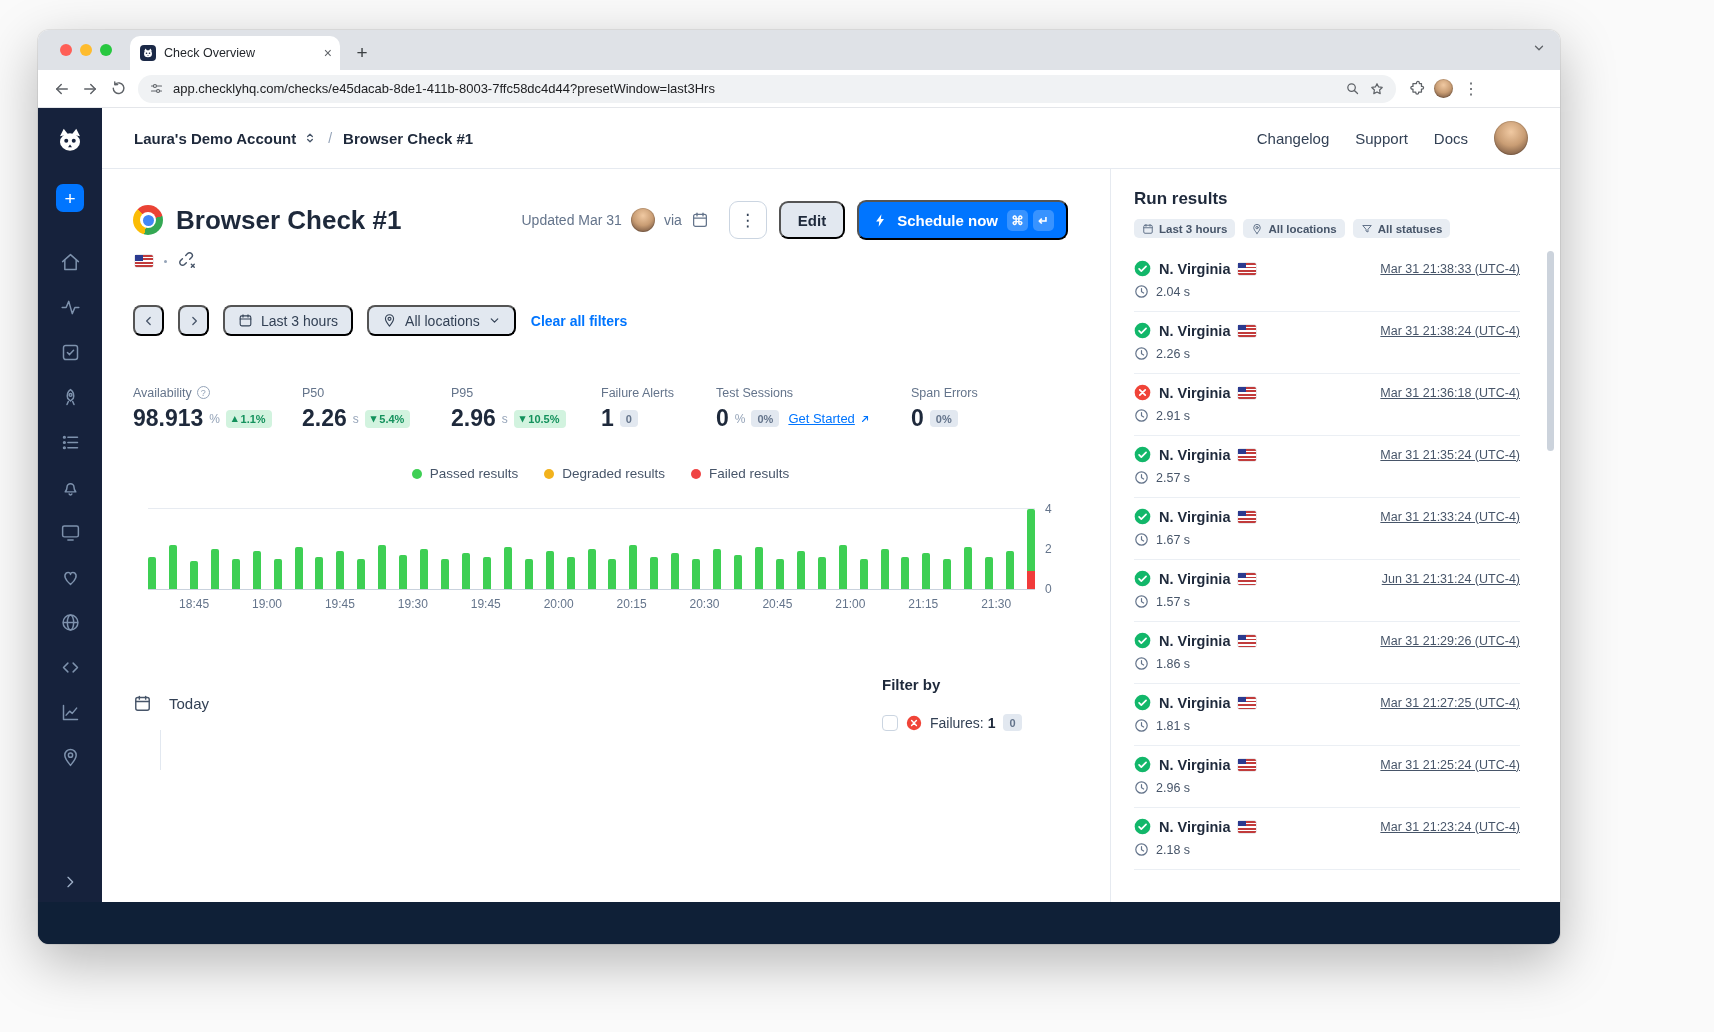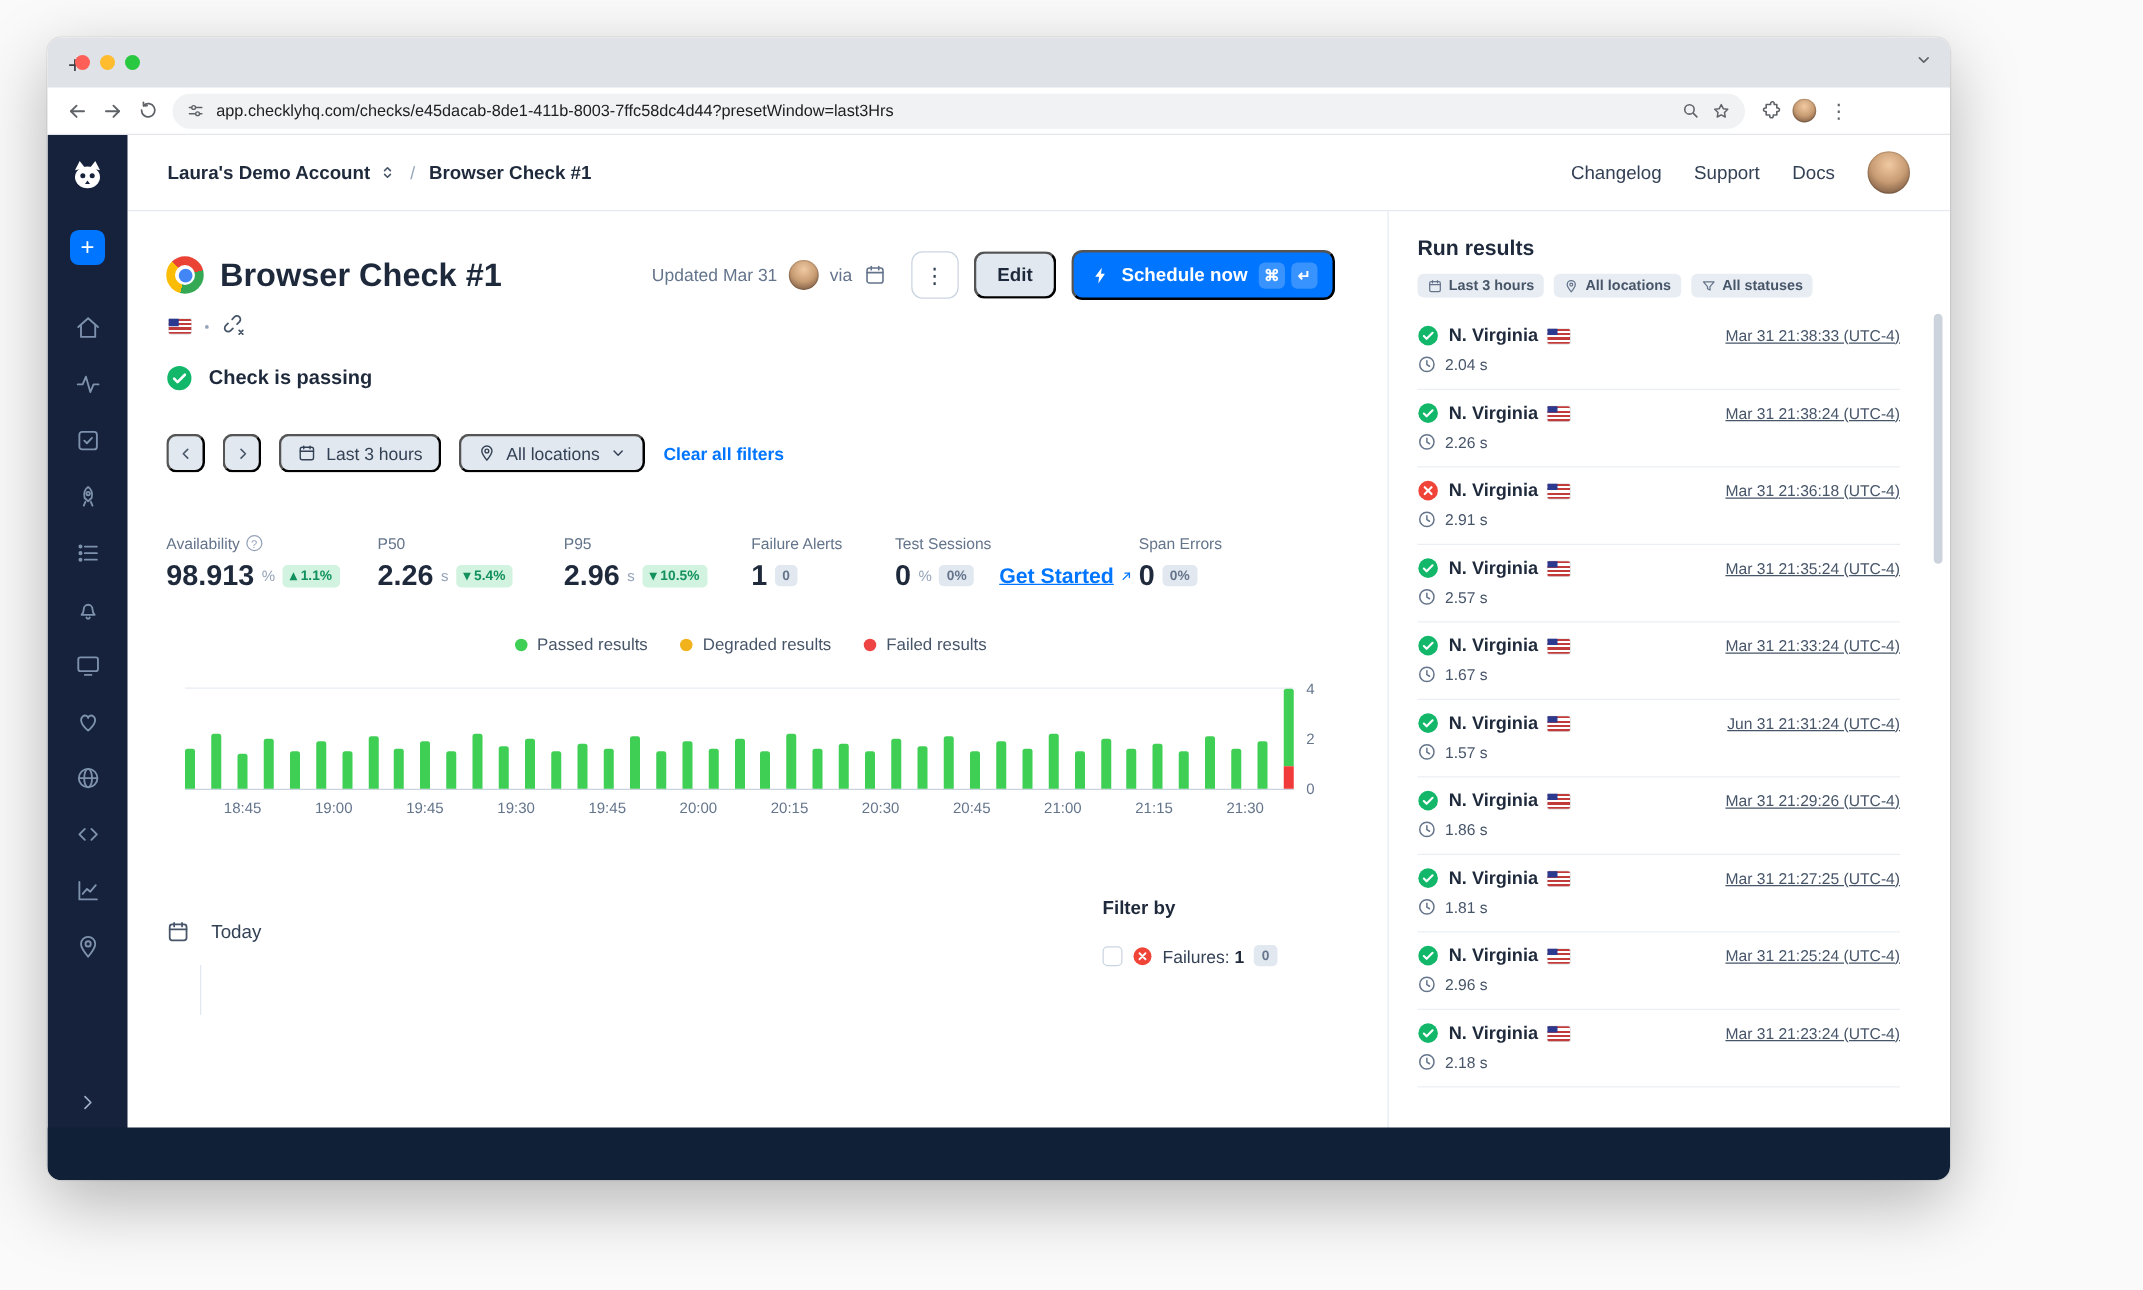--- a/index.html
+++ b/index.html
@@ -88,21 +88,21 @@
   .stats-row{display:flex;margin-top:50px}
   .stat:nth-child(1){width:169px}.stat:nth-child(2){width:149px}.stat:nth-child(3){width:150px}
   .stat:nth-child(4){width:115px}.stat:nth-child(5){width:195px}
   .stat-label-row{display:flex;gap:5px;font-size:12.5px;color:#64748b}
   .stat-info{width:13px;height:13px;border:1px solid #94a3b8;border-radius:50%;color:#94a3b8;font-size:9px;display:flex;align-items:center;justify-content:center}
   .stat-value-row{display:flex;align-items:center;gap:6px;margin-top:5px}
   .stat-value{font-size:23px;font-weight:700;color:#1e293b}
   .stat-unit{font-size:12px;color:#94a3b8}
   .stat-delta{display:flex;align-items:center;gap:3px;background:#d2f3df;color:#13915c;font-size:11px;font-weight:700;padding:2.5px 6px;border-radius:4px}
   .stat-badge{background:#e2e8f0;color:#64748b;font-size:11px;font-weight:700;padding:2.5px 6px;border-radius:4px}
-  .stat-link{display:flex;align-items:center;gap:4px;color:#0075ff;font-size:17px;font-weight:700;text-decoration:underline;margin-left:14px}
+  .stat-link{display:flex;align-items:center;gap:4px;color:#0075ff;font-size:13px;font-weight:400;text-decoration:underline;margin-left:3px}
 
   .section-title{font-size:17px;font-weight:700;color:#1e293b}
   .monitoring-title{margin-top:58px}
 
   .legend{display:flex;justify-content:center;gap:26px;margin-top:34px}
   .legend-item{display:flex;align-items:center;gap:8px;font-size:13.5px;color:#475569}
   .legend-dot{width:10px;height:10px;border-radius:50%}
   .legend-item:nth-child(1) .legend-dot{background:#3ecf54}
   .legend-item:nth-child(2) .legend-dot{background:#f2b21c}
   .legend-item:nth-child(3) .legend-dot{background:#ef4444}
@@ -147,20 +147,34 @@
 </head>
 <body>
 
 <div class="window">
 
   <div class="tabstrip">
     <div class="traffic">
       <span class="light red"></span>
       <span class="light yellow"></span>
       <span class="light green"></span>
+    </div>
+    <div class="tab">
+      <span class="favicon">
+        <svg width="12" height="12" viewBox="0 0 24 24">
+            <path d="M4 9 L7 3 L10.5 7.5 Z" fill="#fff"></path>
+            <path d="M20 9 L17 3 L13.5 7.5 Z" fill="#fff"></path>
+            <ellipse cx="12" cy="13.5" rx="8" ry="7" fill="#fff"></ellipse>
+            <circle cx="9" cy="12.5" r="1.6" fill="#16223c"></circle>
+            <circle cx="15" cy="12.5" r="1.6" fill="#16223c"></circle>
+            <path d="M12 15.5 l-1.6 2.2 h3.2 Z" fill="#16223c"></path>
+          </svg>
+      </span>
+      <span>Check Overview</span>
+      <span class="tab-close">×</span>
     </div>
     <div class="newtab">+</div>
     <div class="strip-chevron">
       <svg width="14" height="14" viewBox="0 0 24 24" fill="none" stroke="currentColor" stroke-width="2.2" stroke-linecap="round" stroke-linejoin="round">
           <polyline points="6 9 12 15 18 9"></polyline>
         </svg>
     </div>
   </div>
 
   <div class="toolbar">
@@ -370,29 +384,20 @@
             <span class="dot-sep"></span>
             <span class="brokenlink-icon">
               <svg width="20" height="20" viewBox="0 0 24 24" fill="none" stroke="currentColor" stroke-width="1.7" stroke-linecap="round" stroke-linejoin="round">
                   <path d="M10 14 l-2.2 2.2 a3.3 3.3 0 0 1 -4.7 -4.7 L5.3 9.3"></path>
                   <path d="M14 10 l2.2 -2.2 a3.3 3.3 0 0 0 -4.7 -4.7 L9.3 5.3"></path>
                   <path d="M16 16 l3.5 3.5 M19.5 16 L16 19.5"></path>
                 </svg>
             </span>
           </div>
 
-          <div class="status-row">
-            <span>
-              <svg width="21" height="21" viewBox="0 0 20 20">
-                  <circle cx="10" cy="10" r="9.2" fill="#12b76a"></circle>
-                  <path d="M6 10.4 l2.6 2.6 L14.2 7.4" stroke="#fff" stroke-width="2" fill="none" stroke-linecap="round" stroke-linejoin="round"></path>
-                </svg>
-            </span>
-            <span class="status-text">Check is passing</span>
-          </div>
 
           <div class="filterbar">
             <button class="nav-sq">
               <svg width="14" height="14" viewBox="0 0 24 24" fill="none" stroke="currentColor" stroke-width="2.2" stroke-linecap="round" stroke-linejoin="round">
                   <polyline points="14 6 8 12 14 18"></polyline>
                 </svg>
             </button>
             <button class="nav-sq">
               <svg width="14" height="14" viewBox="0 0 24 24" fill="none" stroke="currentColor" stroke-width="2.2" stroke-linecap="round" stroke-linejoin="round">
                   <polyline points="10 6 16 12 10 18"></polyline>

